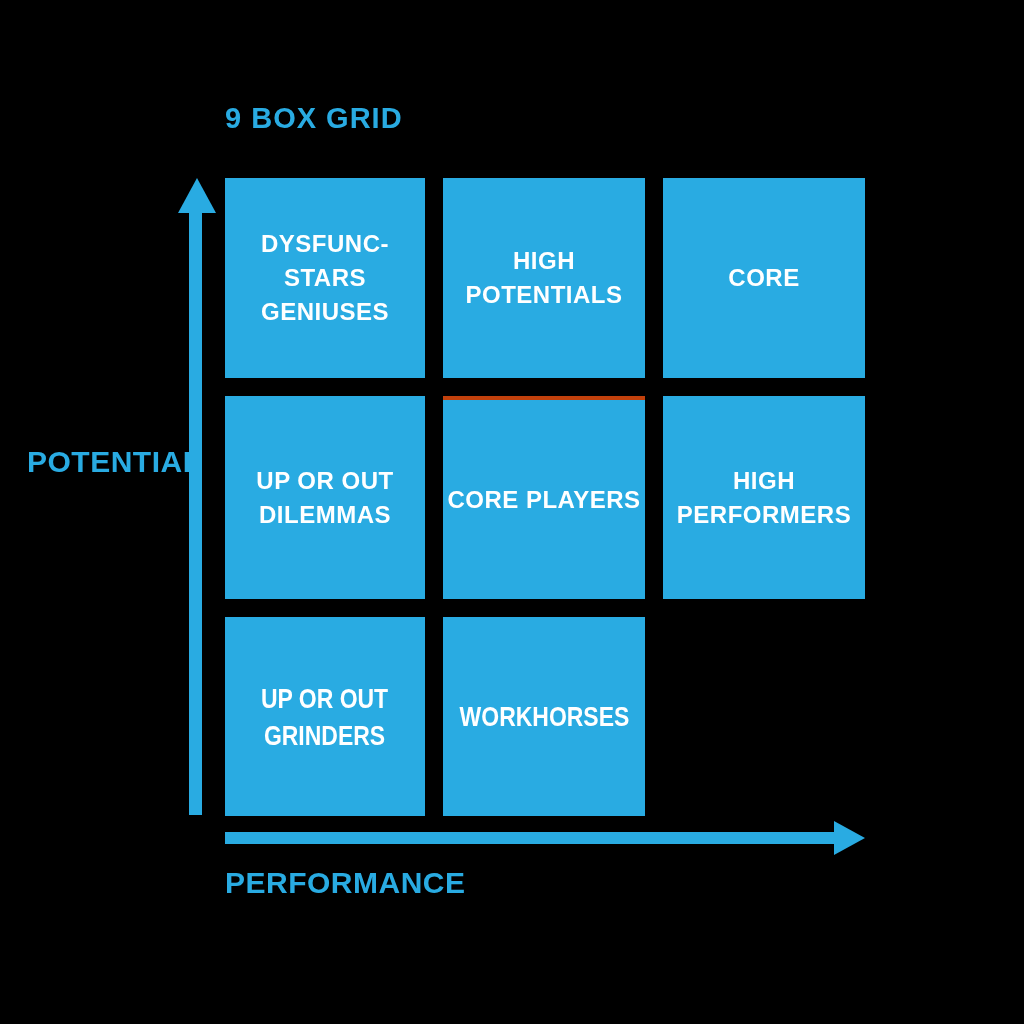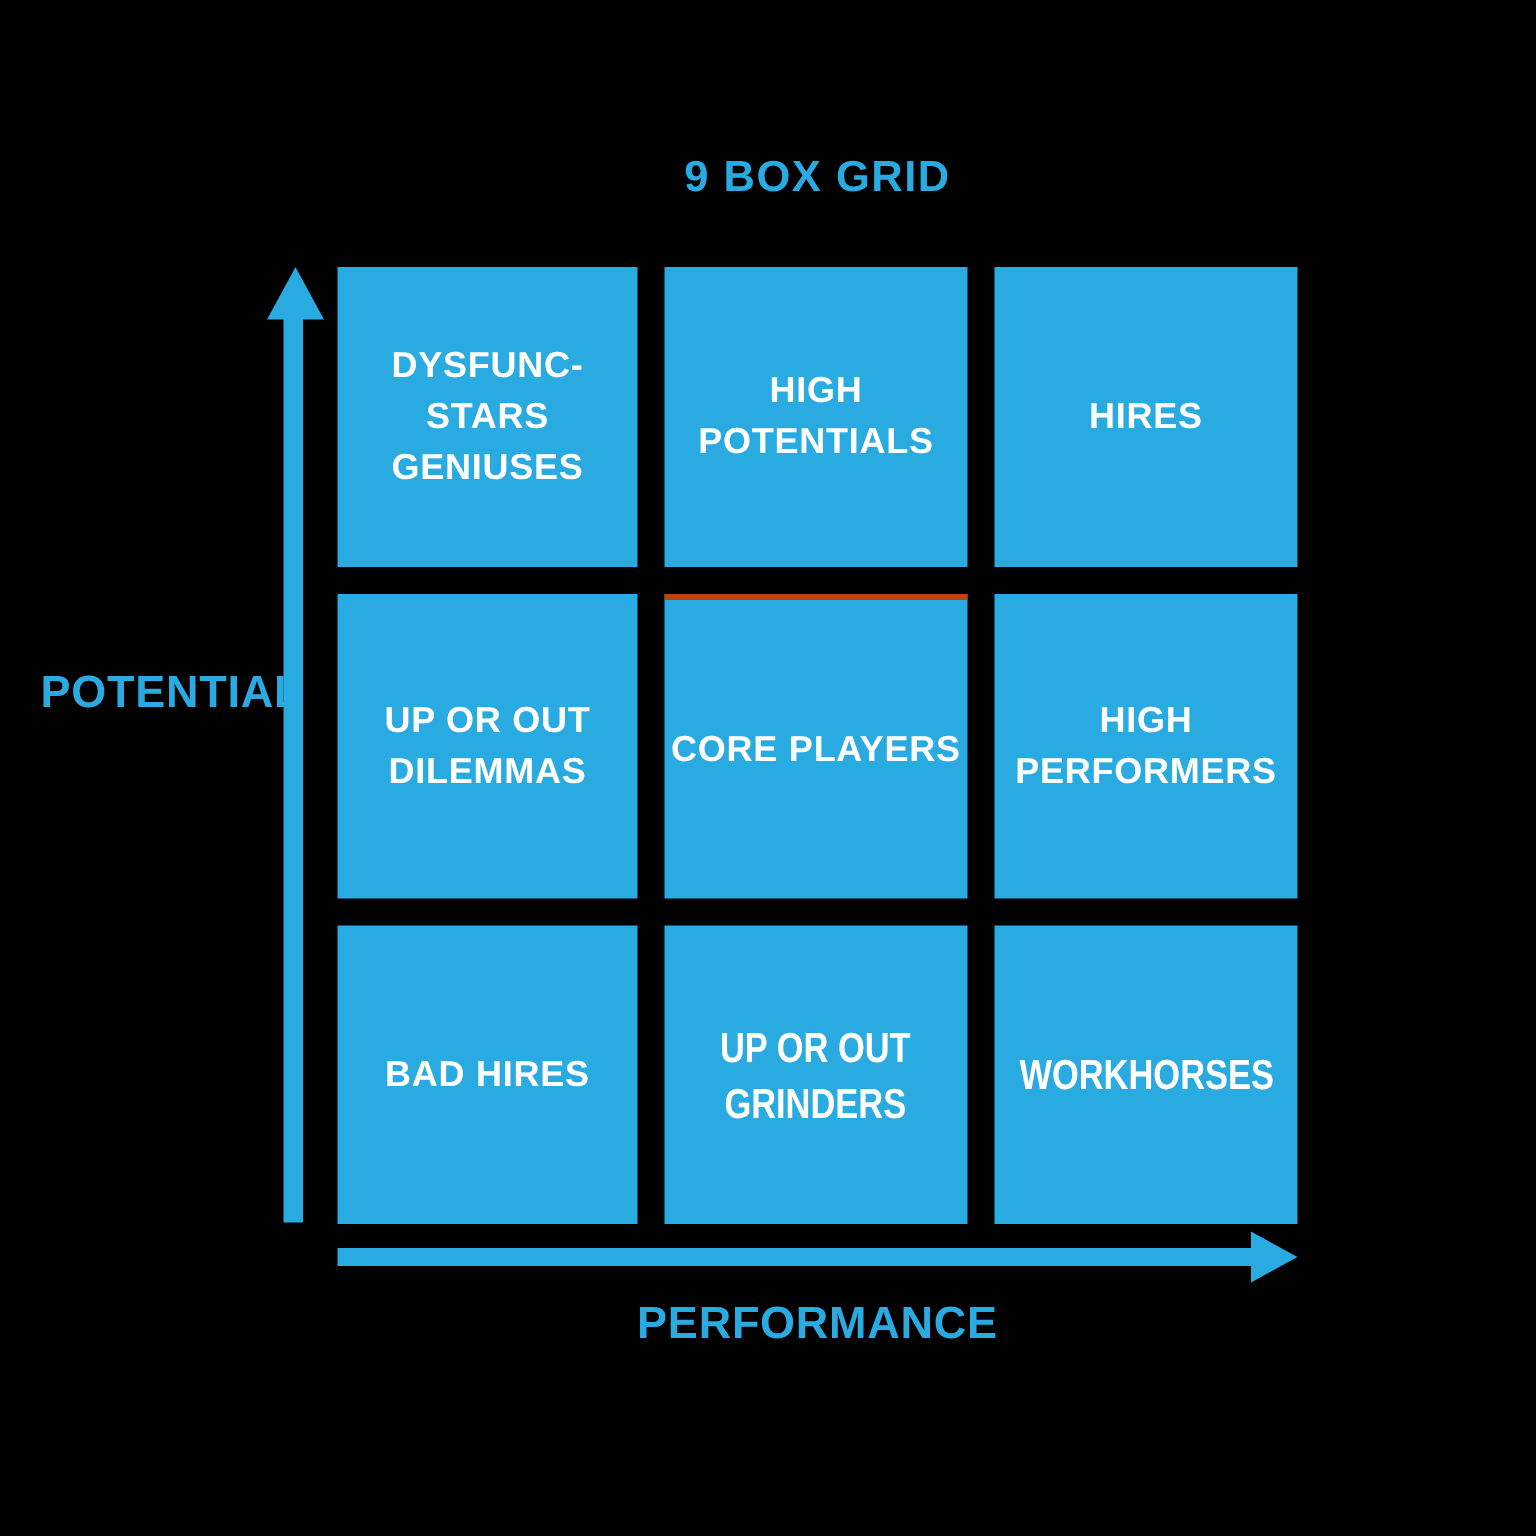--- a/index.html
+++ b/index.html
@@ -13,42 +13,41 @@
     height: 1024px;
     background: #000000;
     overflow: hidden;
     font-family: "Liberation Sans", "DejaVu Sans", sans-serif;
   }
   .diagram-title {
     position: absolute;
     left: 225px;
     top: 102px;
     width: 640px;
-    text-align: center;
+    text-align: left;
     color: #29ABE2;
     font-size: 29px;
     font-weight: bold;
     letter-spacing: 1px;
   }
   .axis-label {
     position: absolute;
     color: #29ABE2;
     font-size: 30px;
     font-weight: bold;
     letter-spacing: 0.5px;
   }
   .y-axis-label {
     left: 27px;
     top: 445px;
   }
   .x-axis-label {
     left: 225px;
     top: 866px;
     width: 640px;
-    text-align: center;
   }
   
   .y-axis-line {
     position: absolute;
     left: 189px;
     top: 211px;
     width: 13px;
     height: 604px;
     background: #29ABE2;
   }
@@ -140,37 +139,34 @@
     <div class="cell">
       <span class="box-label">DYSFUNC-
 STARS
 GENIUSES</span>
     </div>
     <div class="cell">
       <span class="box-label">HIGH
 POTENTIALS</span>
     </div>
     <div class="cell">
-      <span class="box-label">HIRES</span>
+      <span class="box-label">CORE</span>
     </div>
     <div class="cell">
       <span class="box-label">UP OR OUT
 DILEMMAS</span>
     </div>
     <div class="cell gray-top">
       <span class="box-label">CORE PLAYERS</span>
     </div>
     <div class="cell">
       <span class="box-label">HIGH
 PERFORMERS</span>
     </div>
     <div class="cell">
-      <span class="box-label">BAD HIRES</span>
-    </div>
-    <div class="cell">
       <span class="box-label condensed">UP OR OUT
 GRINDERS</span>
     </div>
     <div class="cell">
       <span class="box-label condensed">WORKHORSES</span>
     </div>
   </div>
 
 </div>
 

